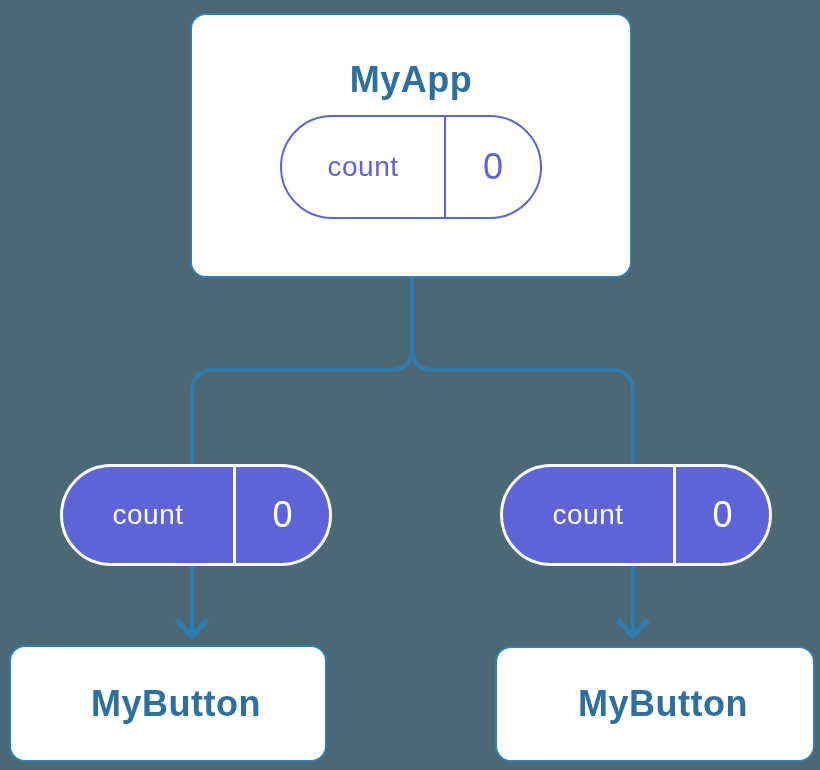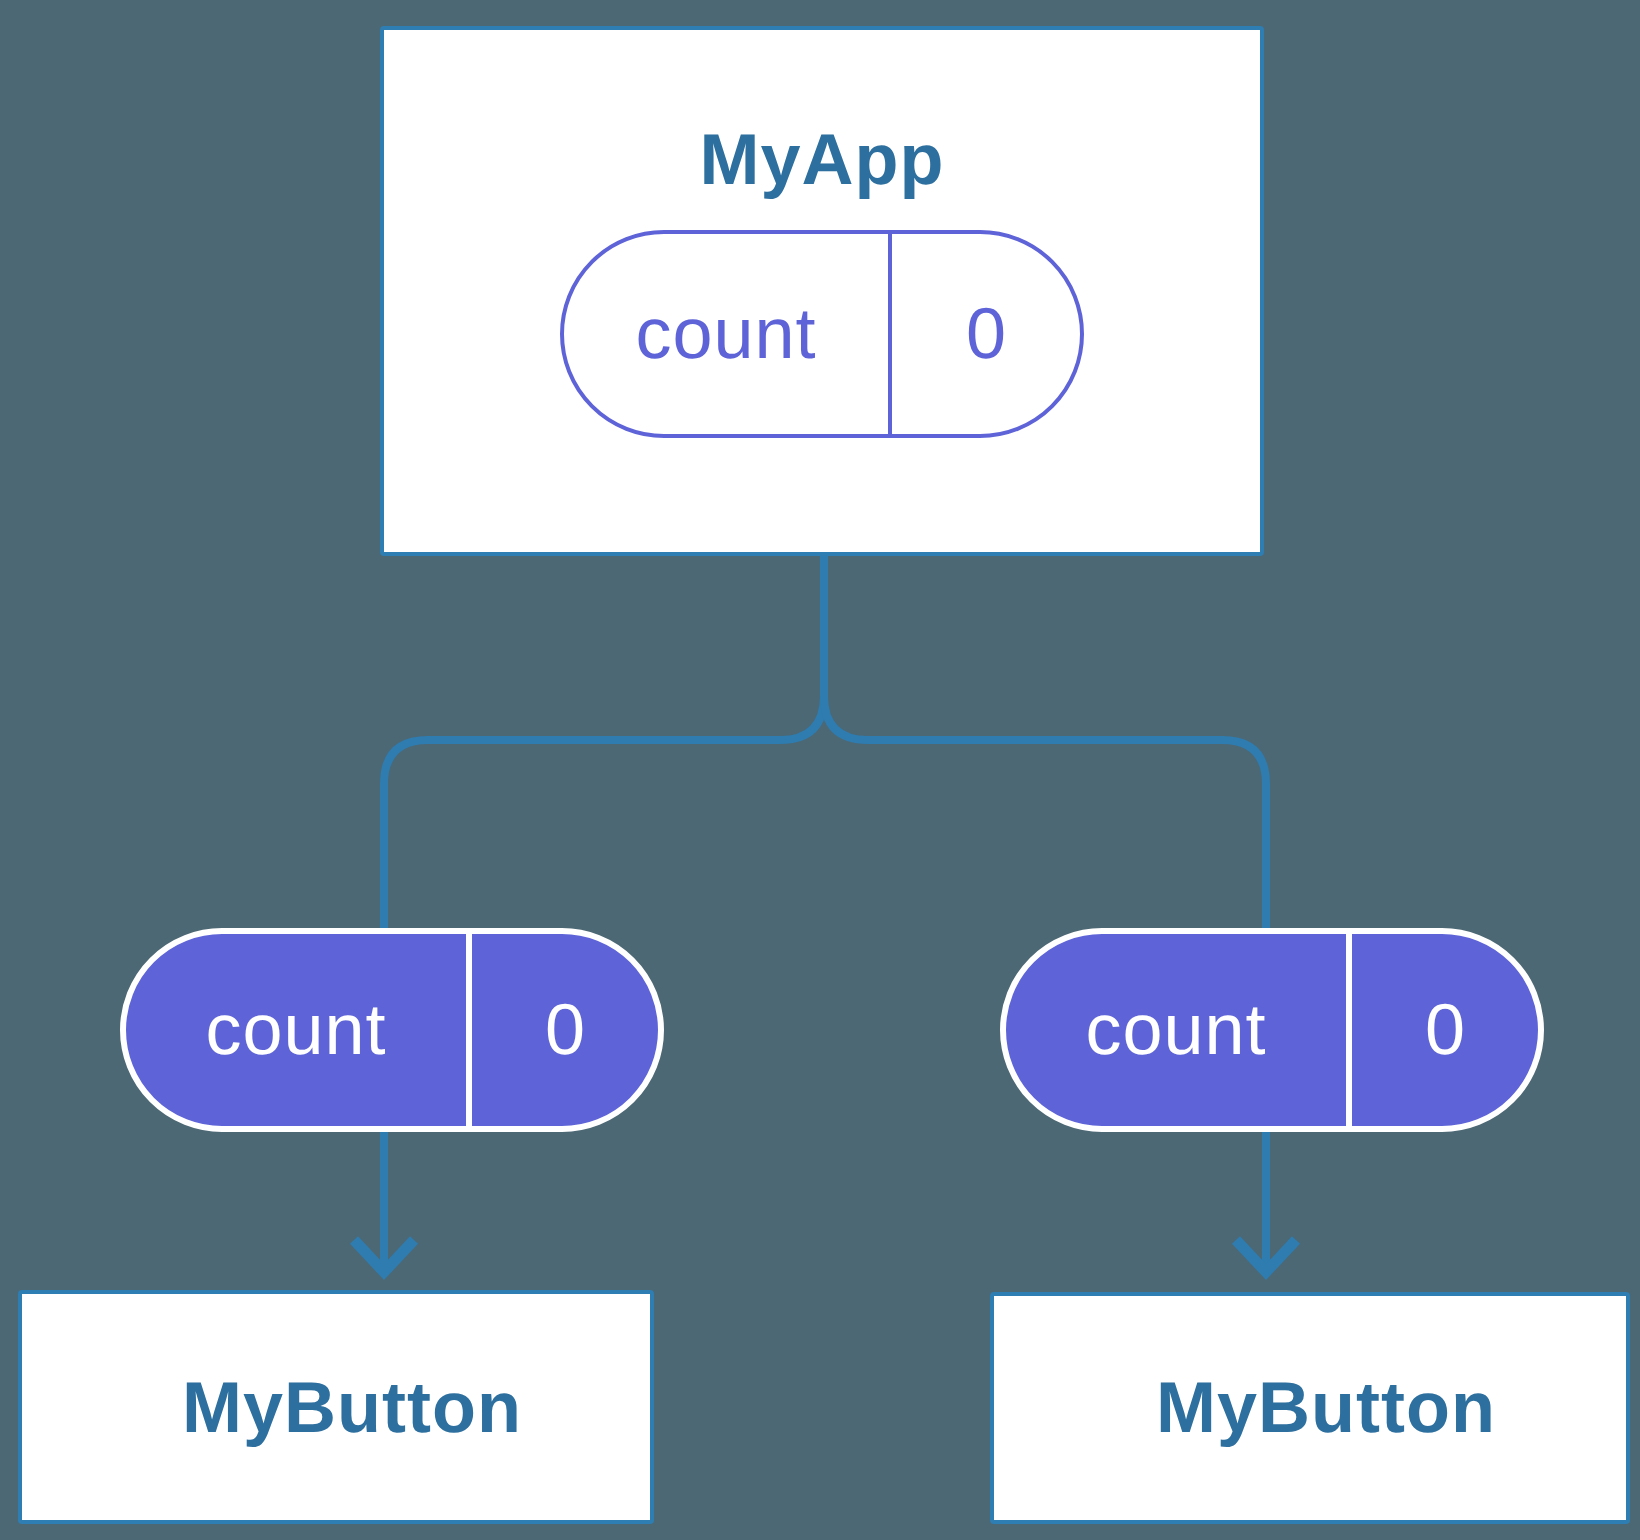--- a/index.html
+++ b/index.html
@@ -18,21 +18,21 @@
     position:relative;width:820px;height:770px;
     background:var(--background);overflow:hidden;
   }
   svg.connectors{position:absolute;left:0;top:0;width:820px;height:770px;display:block;}
   svg.connectors path{fill:none;stroke:var(--connector);}
   .branch{stroke-width:4px;}
   .arrowhead{stroke-width:5.5px;stroke-linejoin:miter;}
 
   .card{
     position:absolute;background:var(--card-bg);
-    border:2px solid var(--card-border);border-radius:2px;
+    border:2px solid var(--card-border);border-radius:16px;
   }
   .root-card{
     left:190px;top:13px;width:442px;height:265px;
     display:flex;flex-direction:column;align-items:center;
   }
   .card-title{
     color:var(--card-text);font-size:36px;font-weight:600;
     letter-spacing:0.5px;line-height:1.15;
   }
   .root-card .card-title{margin-top:44px;}
@@ -49,21 +49,21 @@
   .pill-solid{
     position:absolute;width:272px;height:102px;
     background:var(--pill-purple);
     border:3px solid var(--pill-text-light);
     color:var(--pill-text-light);
   }
   .pill-left{left:60px;top:464px;}
   .pill-right{left:500px;top:464px;}
   .pill-name{
     flex:1;display:flex;align-items:center;justify-content:center;
-    font-size:36px;font-weight:400;letter-spacing:0.5px;
+    font-size:28px;font-weight:400;letter-spacing:0.5px;
   }
   .pill-value{
     width:96px;display:flex;align-items:center;justify-content:center;
     font-size:36px;font-weight:400;
     border-left:2.5px solid currentColor;
   }
   .pill-solid .pill-value{border-left-width:3px;}
 
   .child-card{display:flex;align-items:center;justify-content:center;padding-left:16px;}
   .child-left{left:9px;top:645px;width:318px;height:117px;}

